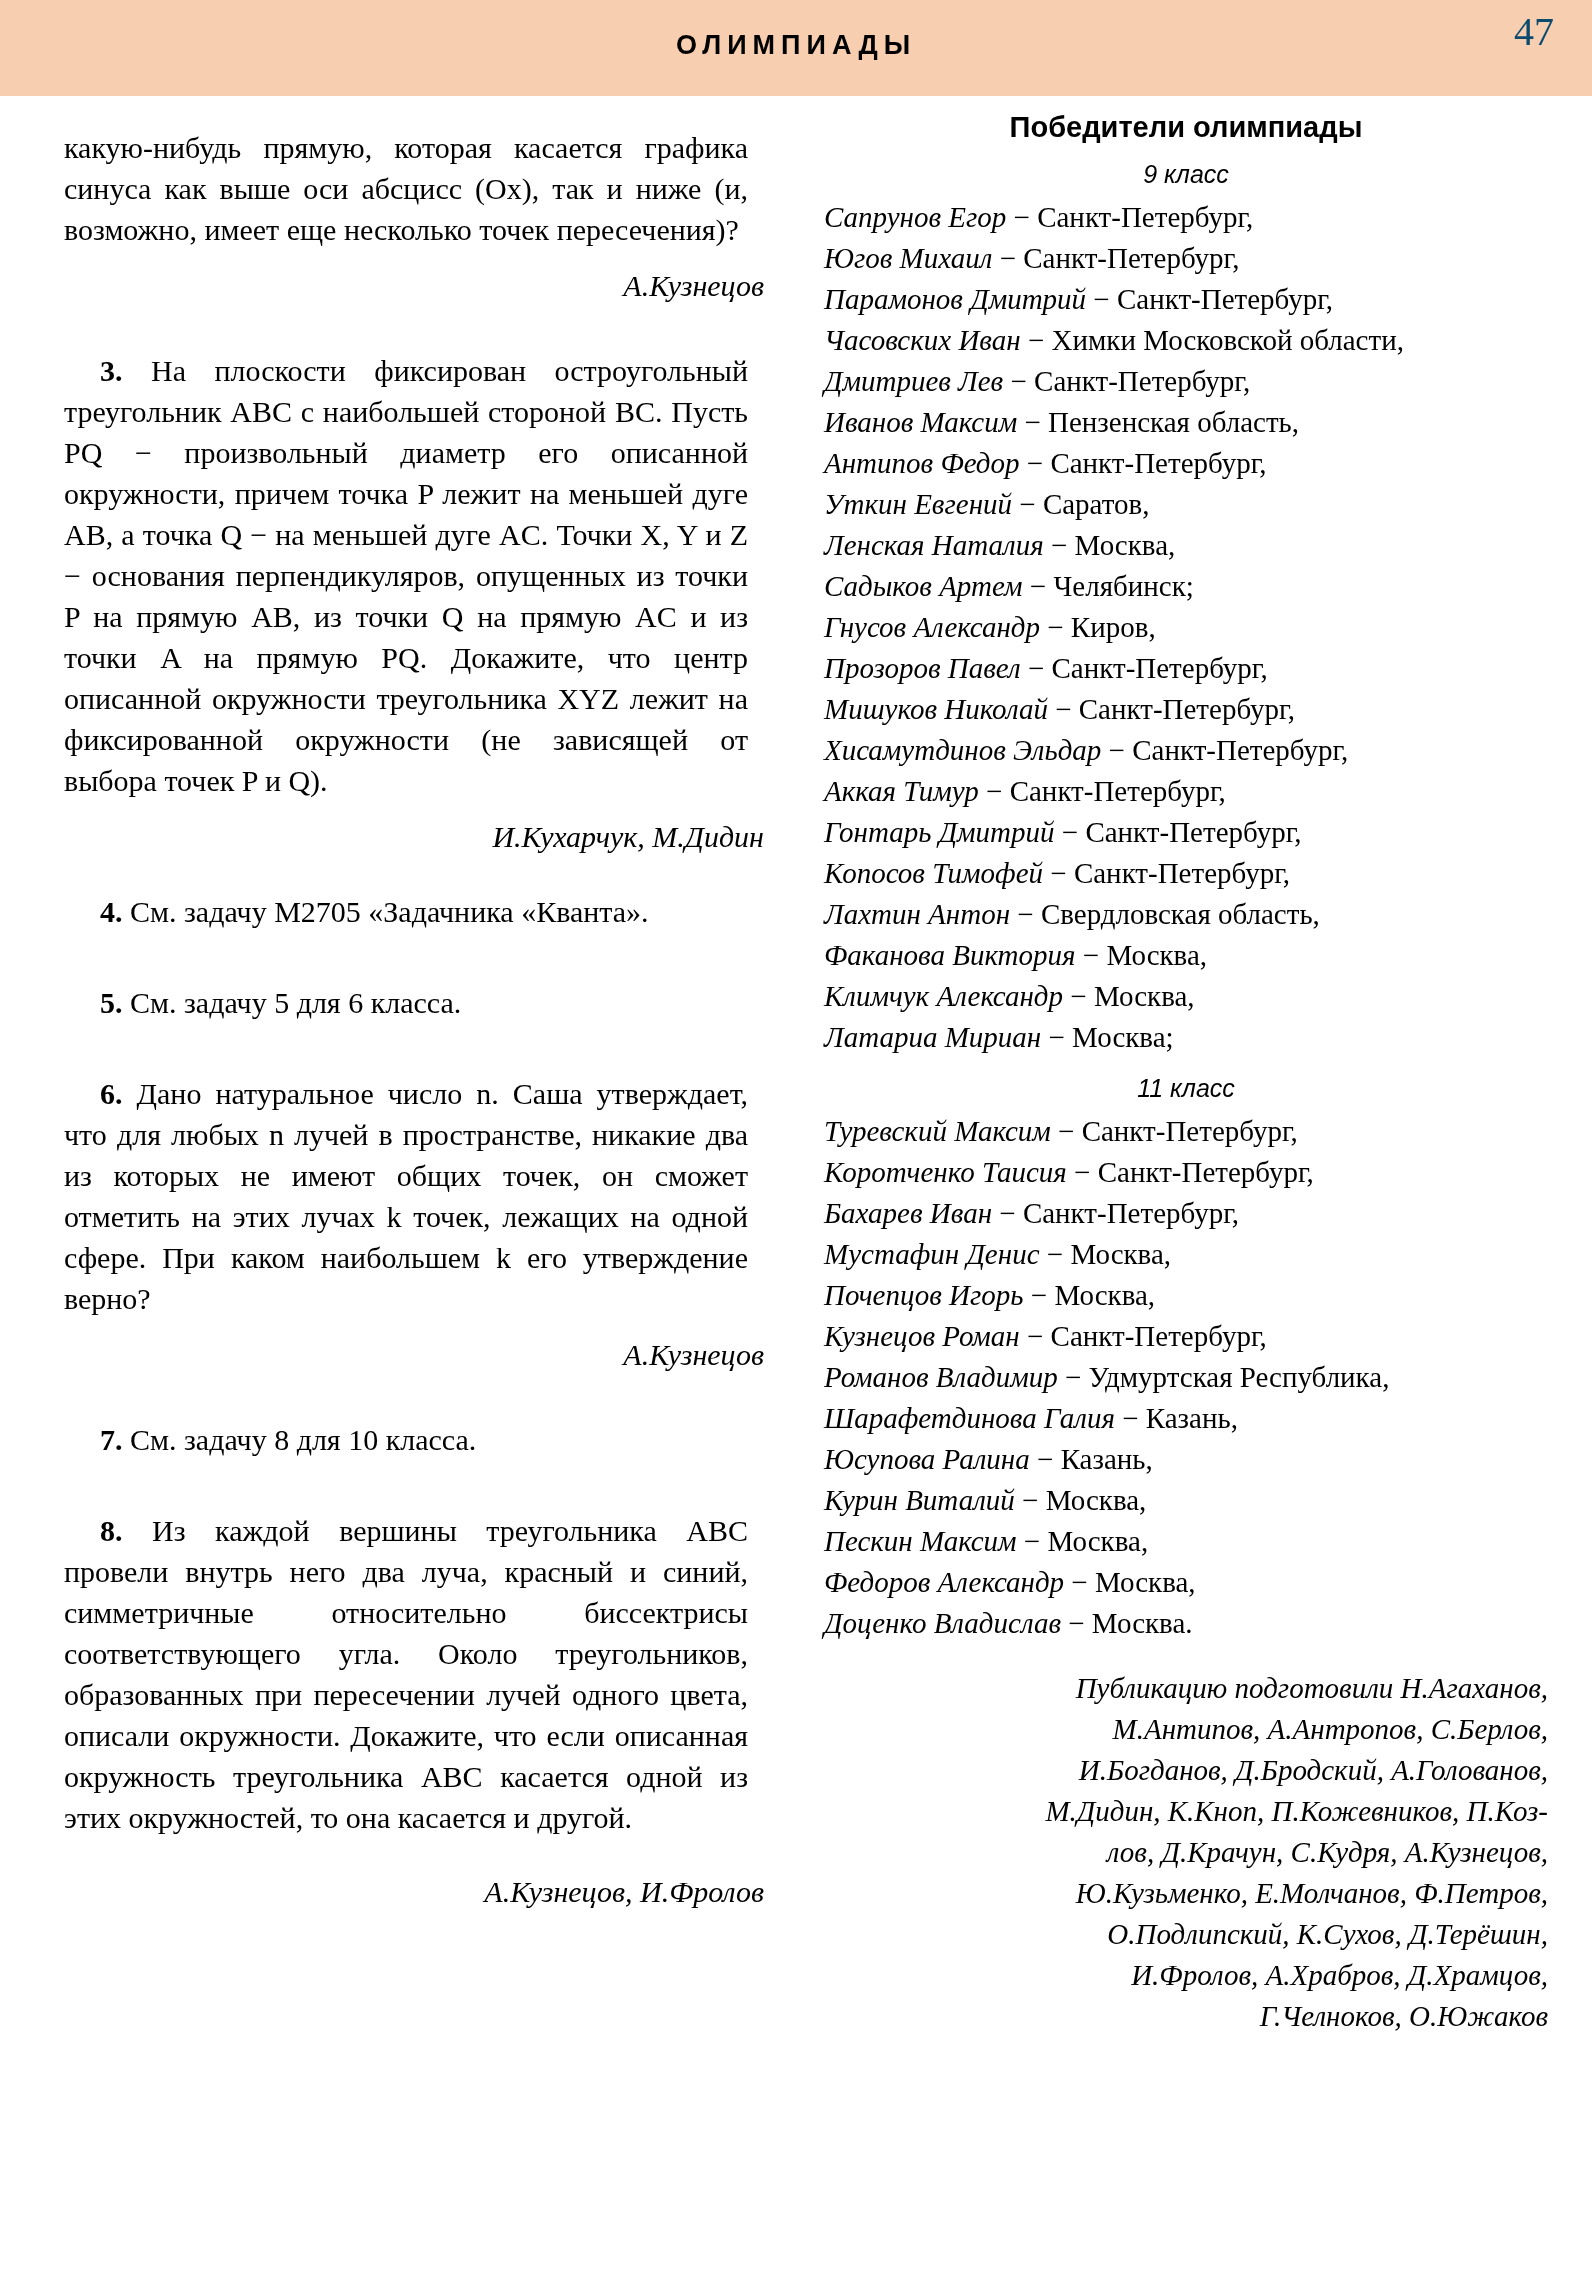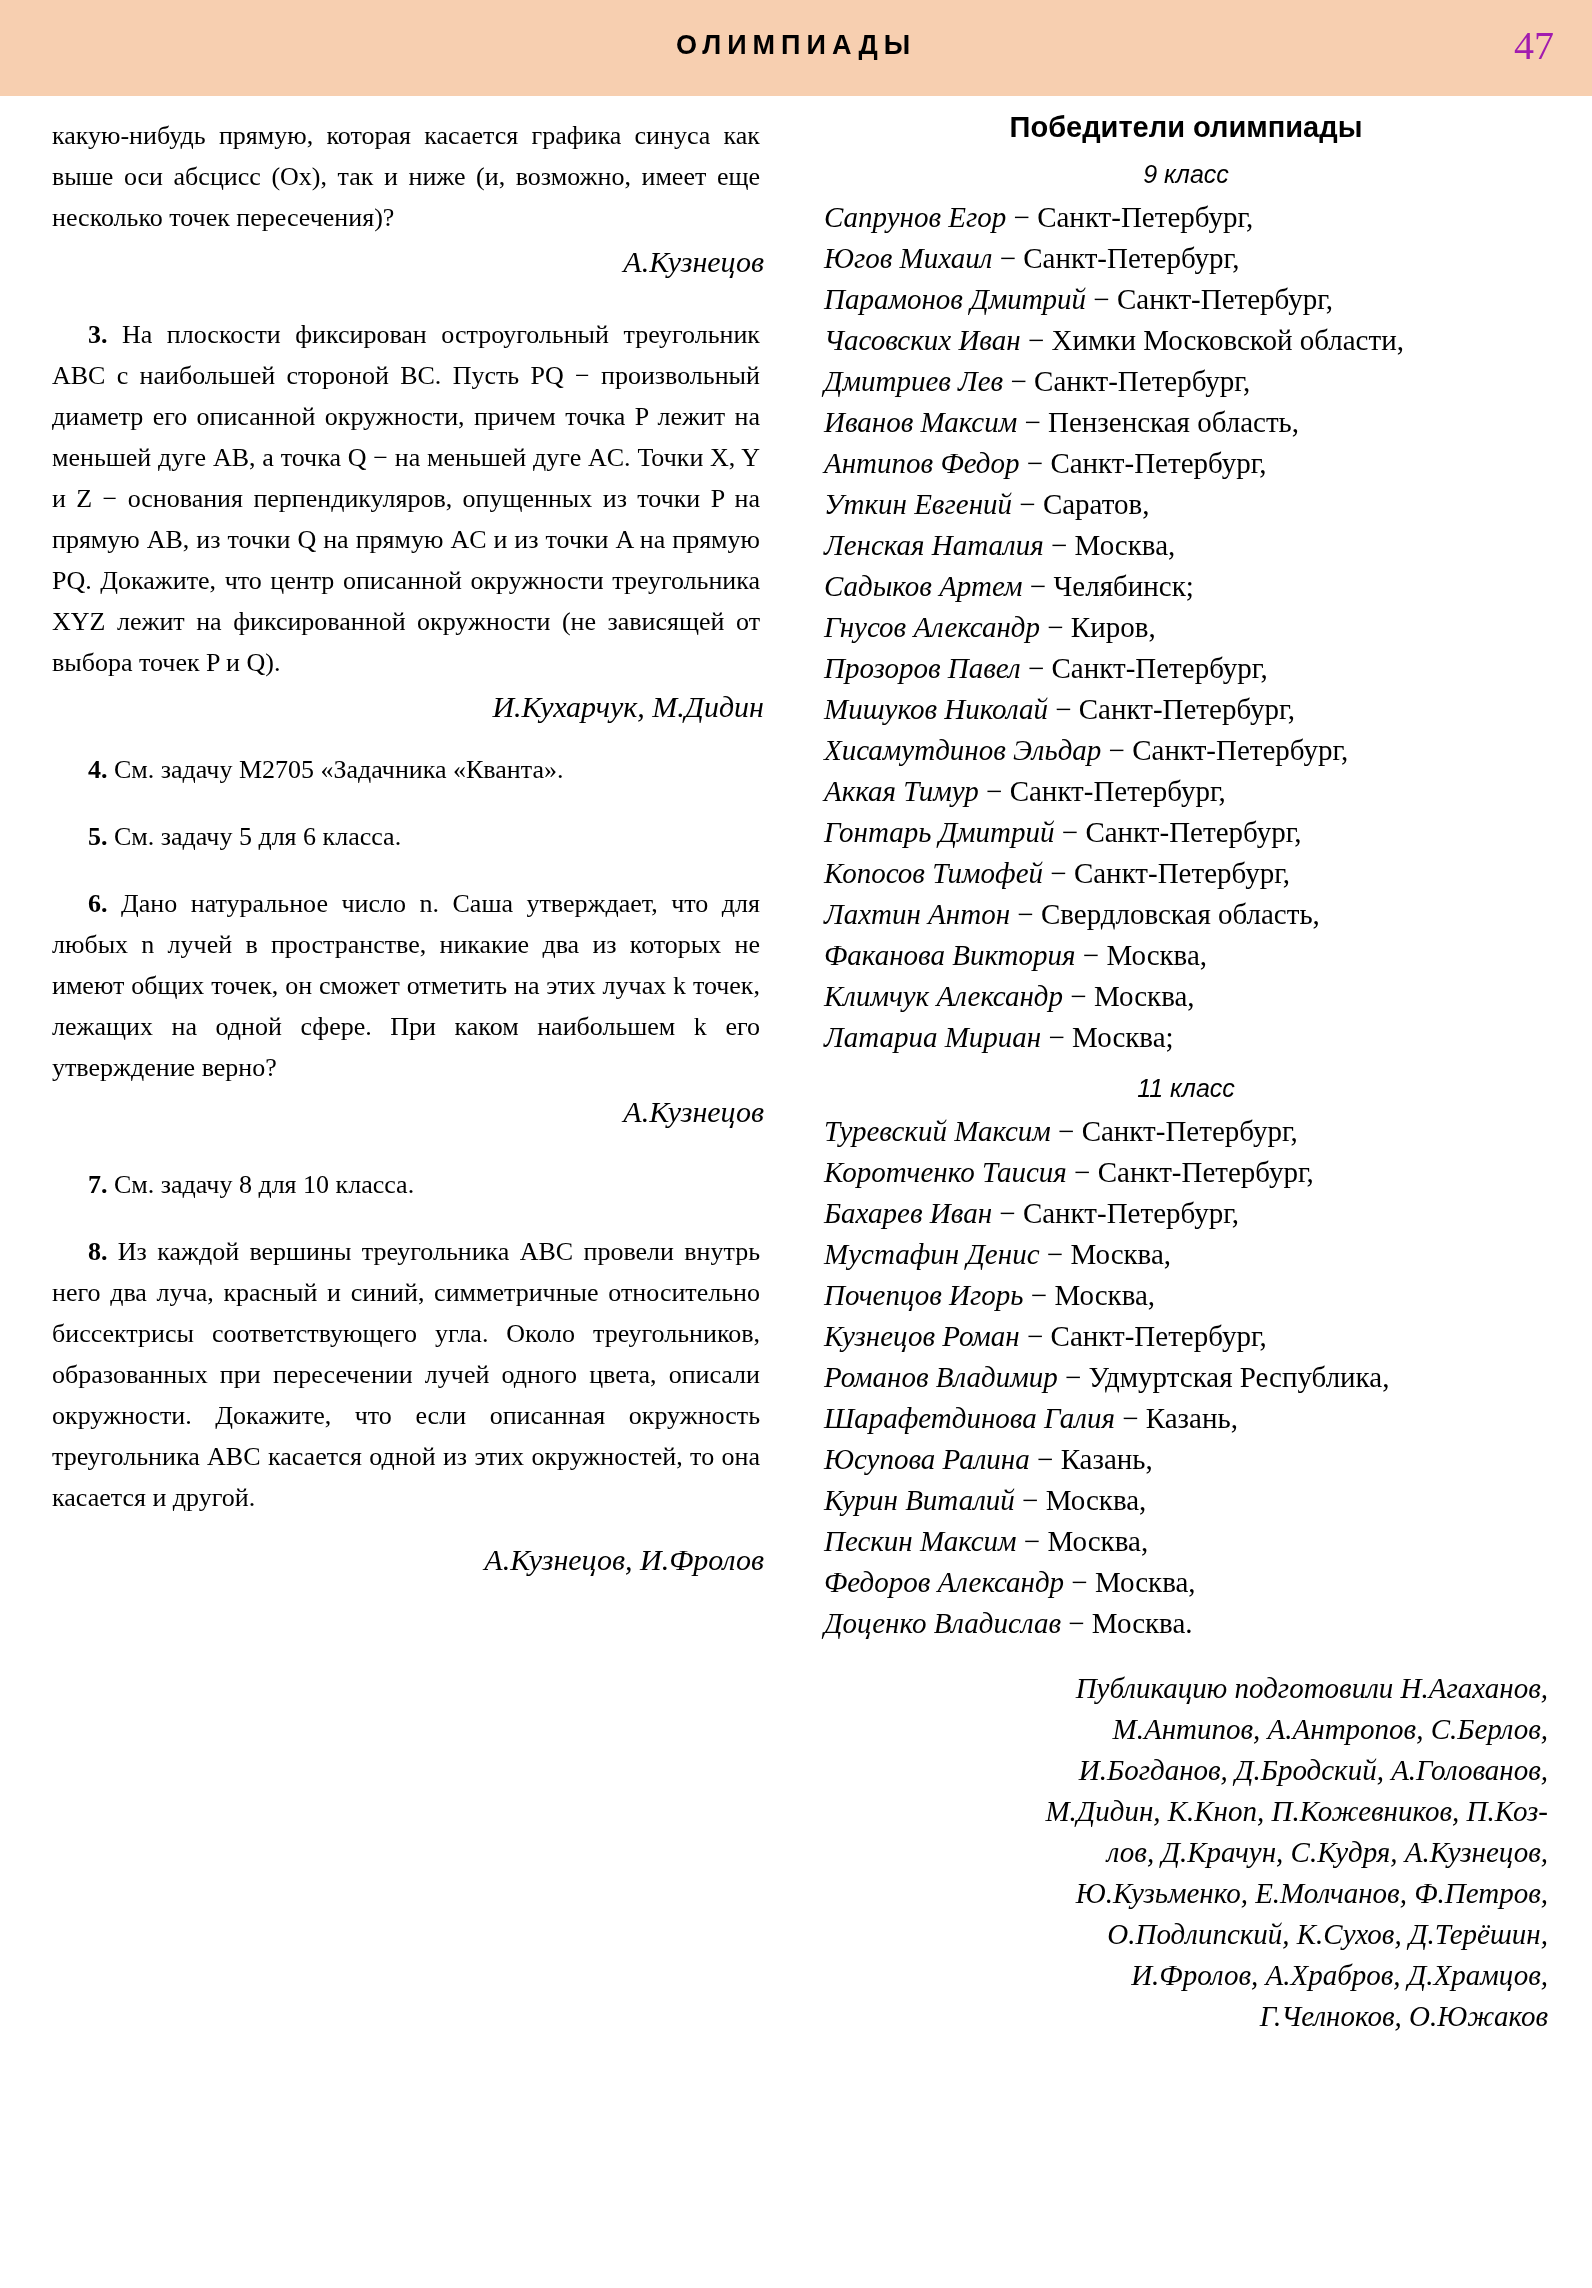--- a/index.html
+++ b/index.html
@@ -32,25 +32,25 @@
     width: 1592px;
     text-align: center;
     font-family: "Liberation Sans", sans-serif;
     font-weight: bold;
     font-size: 27px;
     letter-spacing: 6px;
     color: #000;
   }
   .page-number {
     position: absolute;
-    top: 22px;
+    top: 8px;
     right: 38px;
     font-family: "Liberation Serif", serif;
     font-size: 40px;
-    color: #a21caf;
+    color: #0c4a6e;
   }
 
   
   .columns {
     position: absolute;
     top: 111px;
     left: 0;
     width: 1592px;
     height: 2149px;
   }
@@ -62,25 +62,25 @@
   }
   .col-right {
     position: absolute;
     left: 824px;
     top: 0;
     width: 724px;
   }
 
   
   .body-par {
-    font-size: 26px;
+    font-size: 30px;
     line-height: 41px;
     text-align: justify;
     text-justify: inter-word;
-    margin: 4px;
+    margin: 16px;
     hyphens: manual;
   }
   .par-indent {
     text-indent: 36px;
   }
   .gap-small { height: 18px; }
   .gap-med { height: 28px; }
 
   .attribution {
     font-size: 30px;

